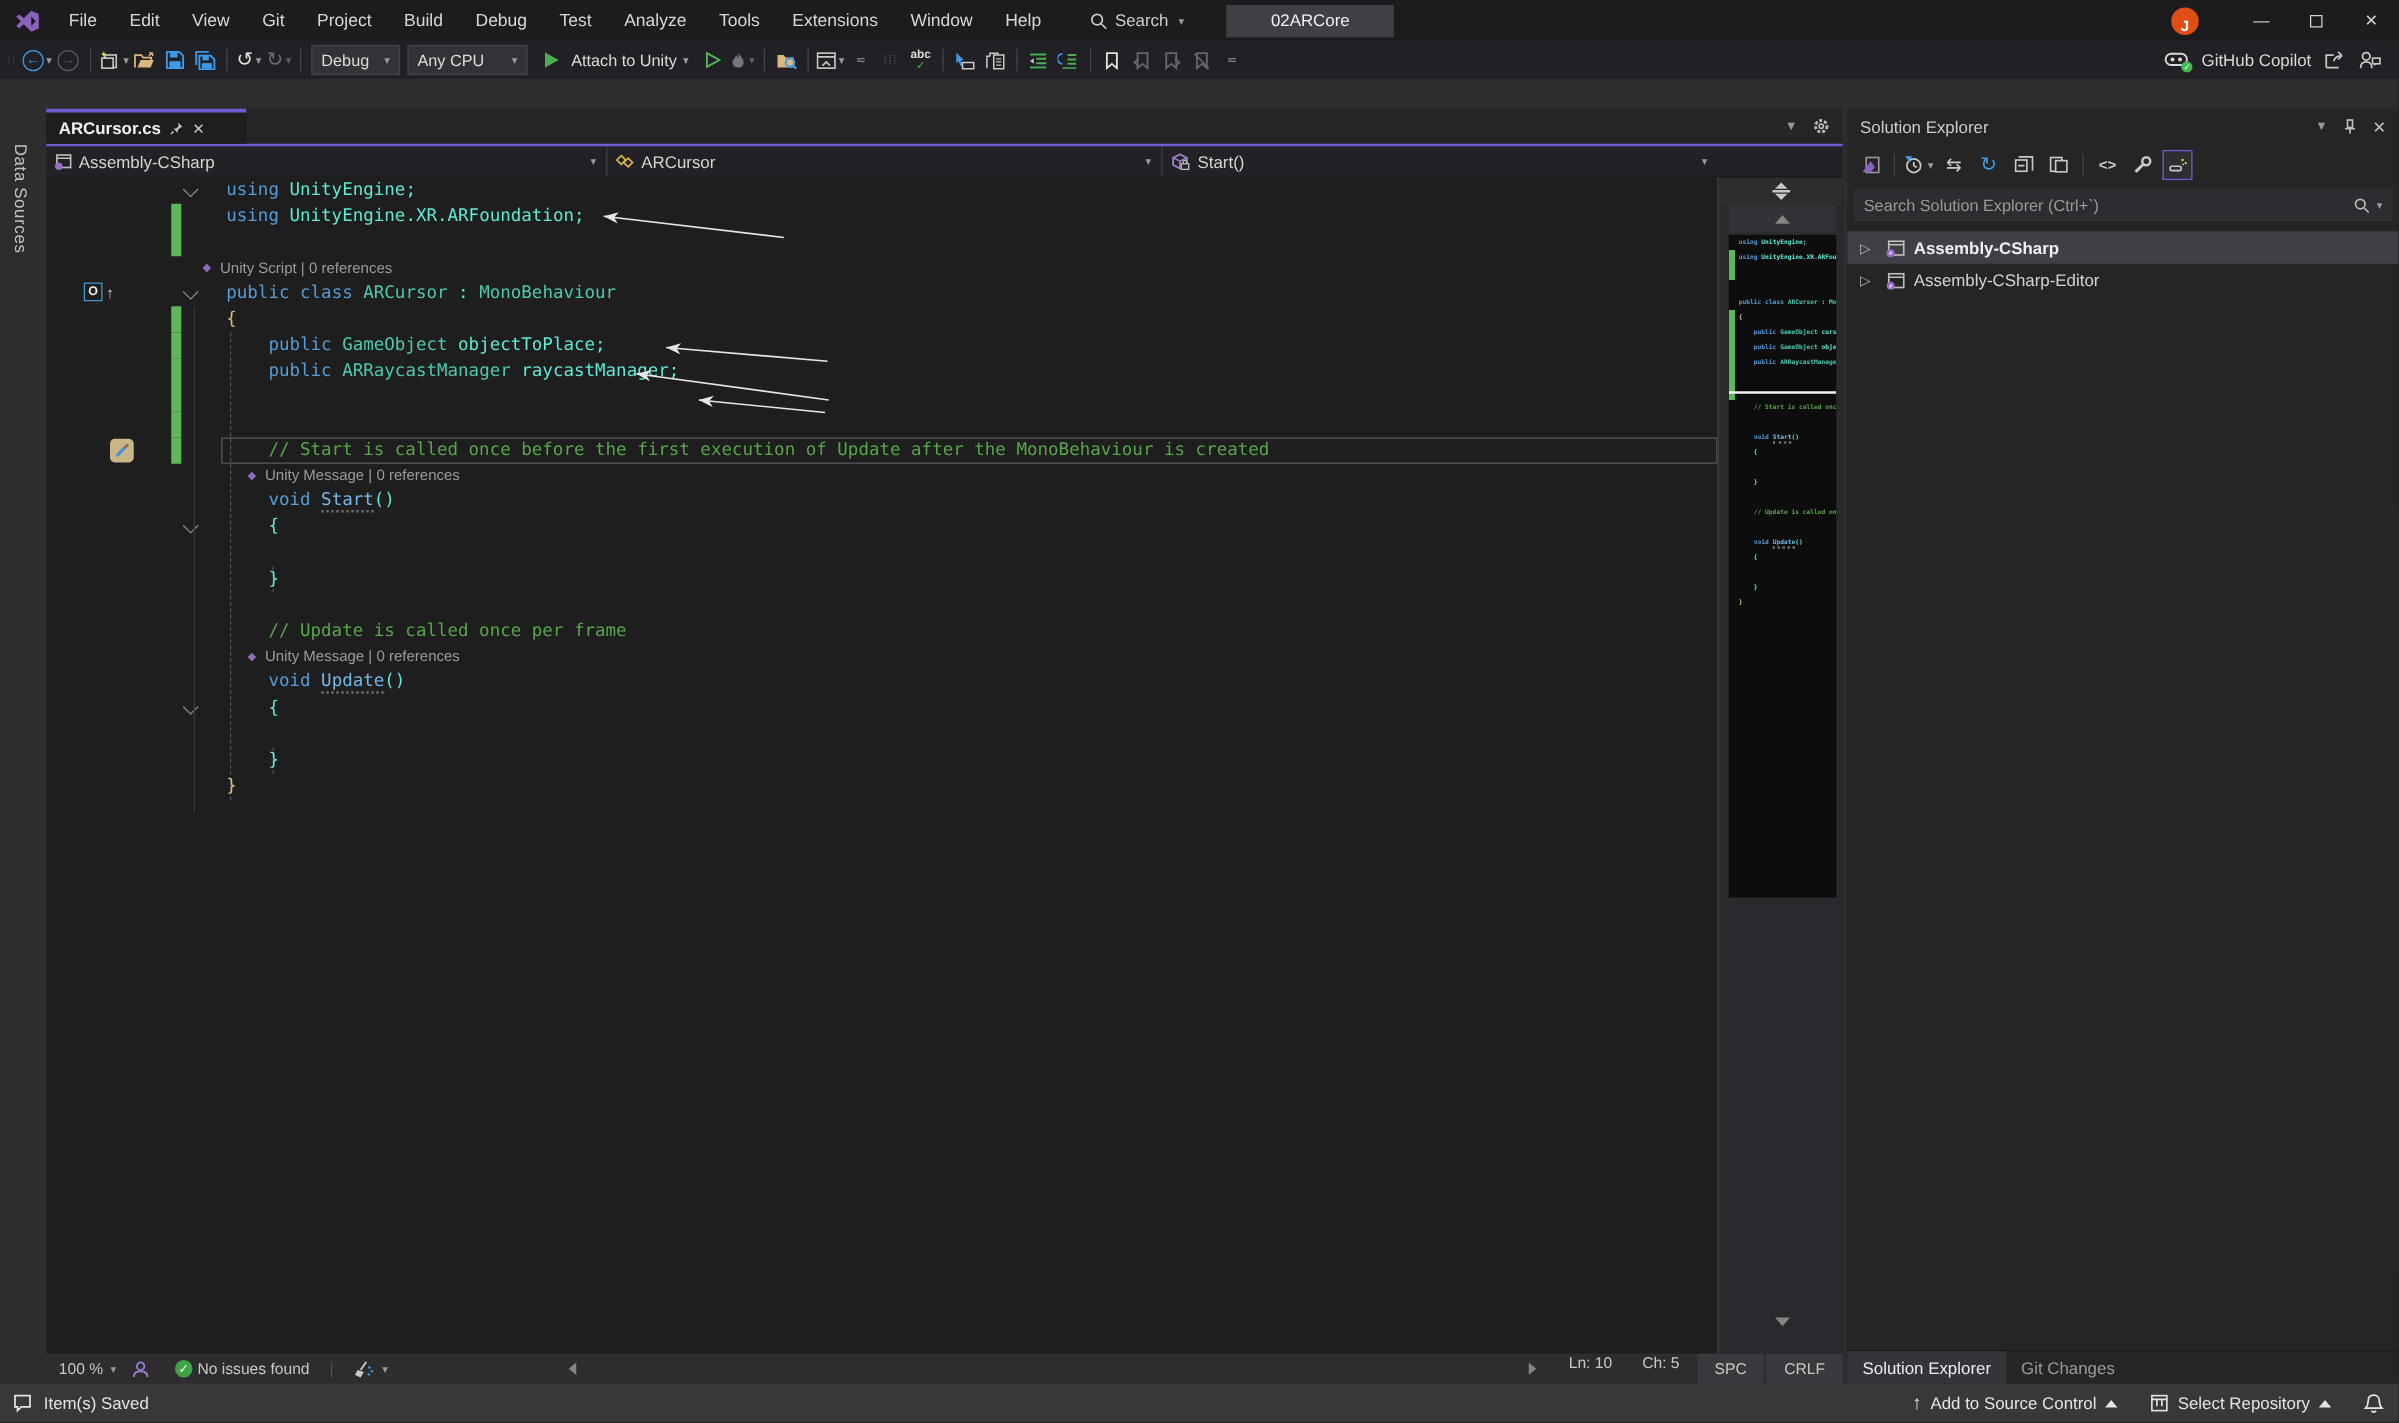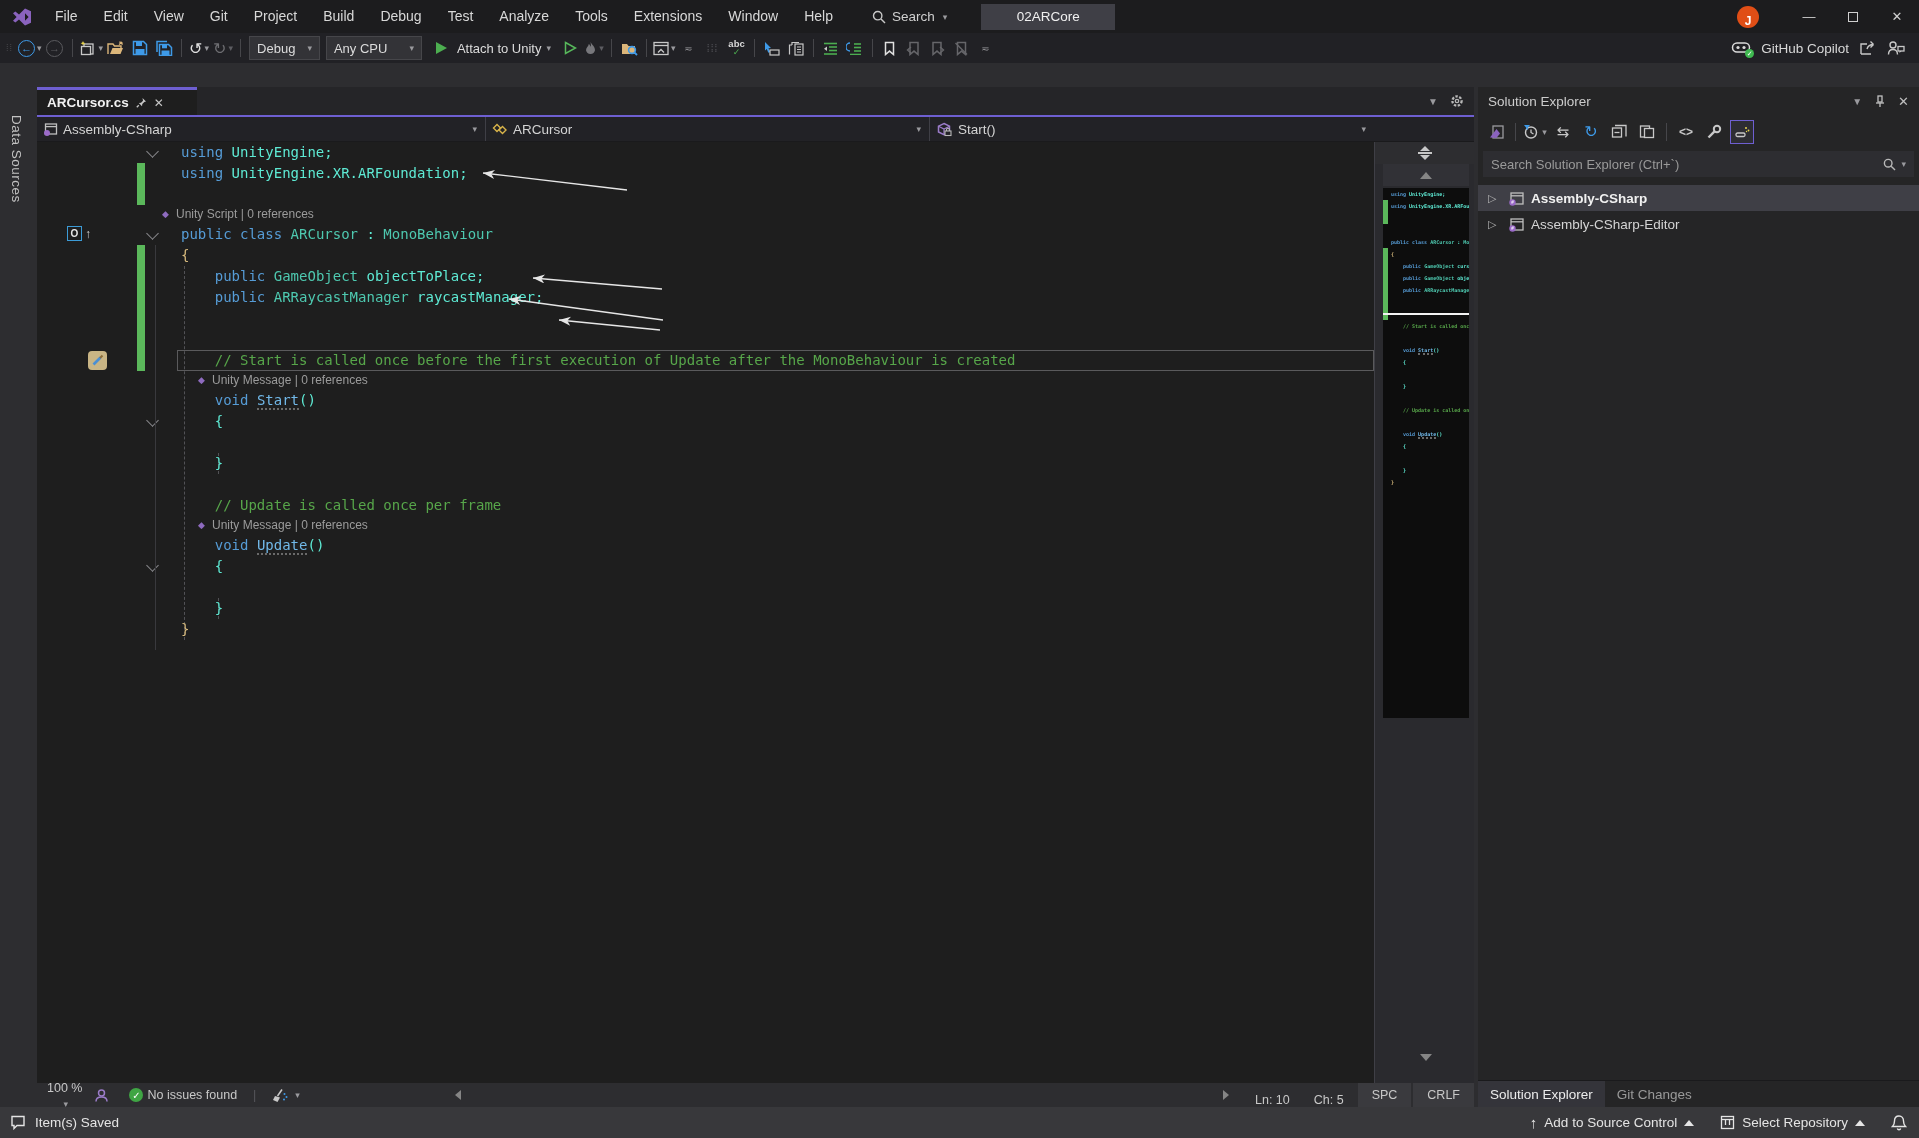--- a/index.html
+++ b/index.html
@@ -77,21 +77,21 @@
   .mgreen { position:absolute; left:0; width:5px; height:12px; background:#5bb85b; }
   .mini-caret { position:absolute; left:0; width:86px; height:2px; background:#f2f2f2; }
   .map-downbtn { position:absolute; left:8px; top:905px; width:86px; height:20px; display:flex; align-items:center; justify-content:center; }
 
   
   .ed-bottom { height:24px; background:#2d2d30; display:flex; align-items:center; position:relative; font-size:12.5px; color:#c8c8c8; }
   .eb-item { display:flex; align-items:center; gap:4px; margin:0 6px; }
   .issue-dot { width:14px; height:14px; border-radius:50%; background:#3fa544; color:#fff; font-size:10px; display:flex; align-items:center; justify-content:center; }
   .h-arrow-left { width:0; height:0; border-top:5px solid transparent; border-bottom:5px solid transparent; border-right:6px solid #858585; position:absolute; left:418px; }
   .h-arrow-right { width:0; height:0; border-top:5px solid transparent; border-bottom:5px solid transparent; border-left:6px solid #858585; position:absolute; left:1186px; }
-  .eb-right { position:absolute; right:0; display:flex; align-items:flex-end; height:24px; }
+  .eb-right { position:absolute; right:0; display:flex; align-items:flex-start; height:24px; }
   .eb-cell { padding:0 12px; }
   .eb-box { height:24px; display:flex; align-items:center; padding:0 14px; background:#3a3a3e; margin-left:2px; }
 
   
   .panel { position:absolute; left:1478px; top:87px; width:441px; height:1020px; background:#252526; display:flex; flex-direction:column; }
   .panel-title { height:28px; display:flex; align-items:center; padding:0 10px; font-size:13.5px; color:#cccccc; }
   .pt-icons { margin-left:auto; display:flex; gap:13px; align-items:center; color:#c0c0c0; }
   .panel-toolbar { height:33px; display:flex; align-items:center; padding:0 6px; gap:4px; }
   .pti { width:24px; height:24px; display:flex; align-items:center; justify-content:center; }
   .pti.boxed { border:1px solid #6e5fd1; background:#2d2d33; }
@@ -531,21 +531,21 @@
             <div class="mgreen" style="top: 120px;"></div>
             <div class="mini-caret" style="top: 125px;"></div>
           </div>
         <div class="map-downbtn">
             <span class="tri-down"></span>
           </div>
       </div>
     </div>
 
     <div class="ed-bottom">
-      <span class="eb-item" style="margin-left:10px;flex-direction:column;">
+      <span class="eb-item" style="margin-left:10px;">
         <span>100 %</span>
           <span class="caret-down">▾</span>
       </span>
       <span class="eb-item">
         <svg width="15" height="15" viewBox="0 0 15 15">
             <circle cx="7.5" cy="5" r="3" fill="none" stroke="#9b7cc9" stroke-width="1.5"></circle>
             <path d="M2,13.5 C2,10 4.5,9 7.5,9 C10.5,9 13,10 13,13.5" fill="none" stroke="#9b7cc9" stroke-width="1.5"></path>
           </svg>
       </span>
       <span class="eb-item" style="margin-left:14px;">

